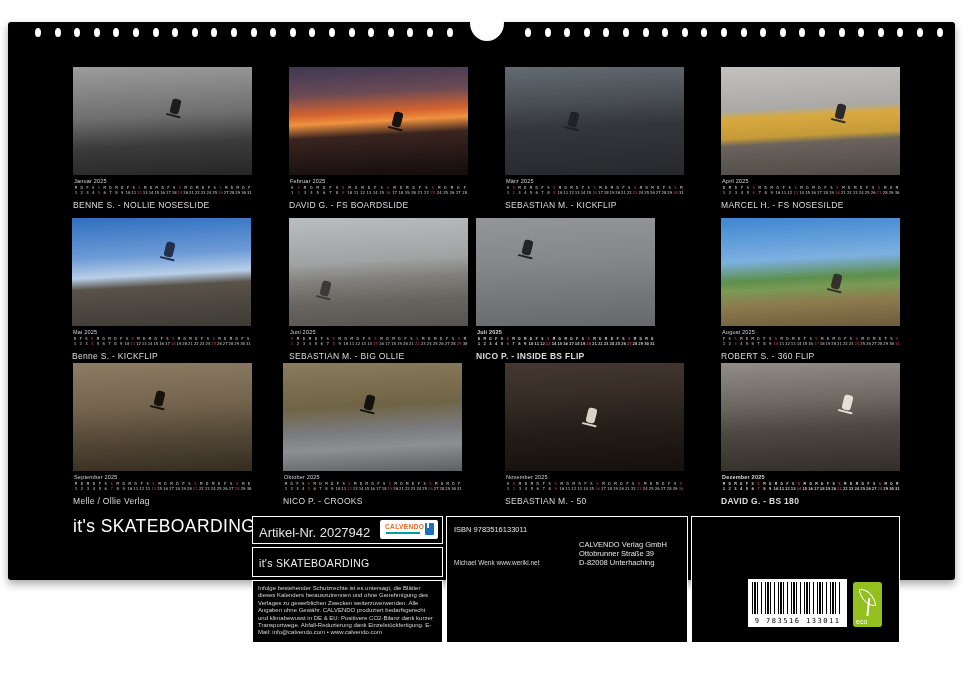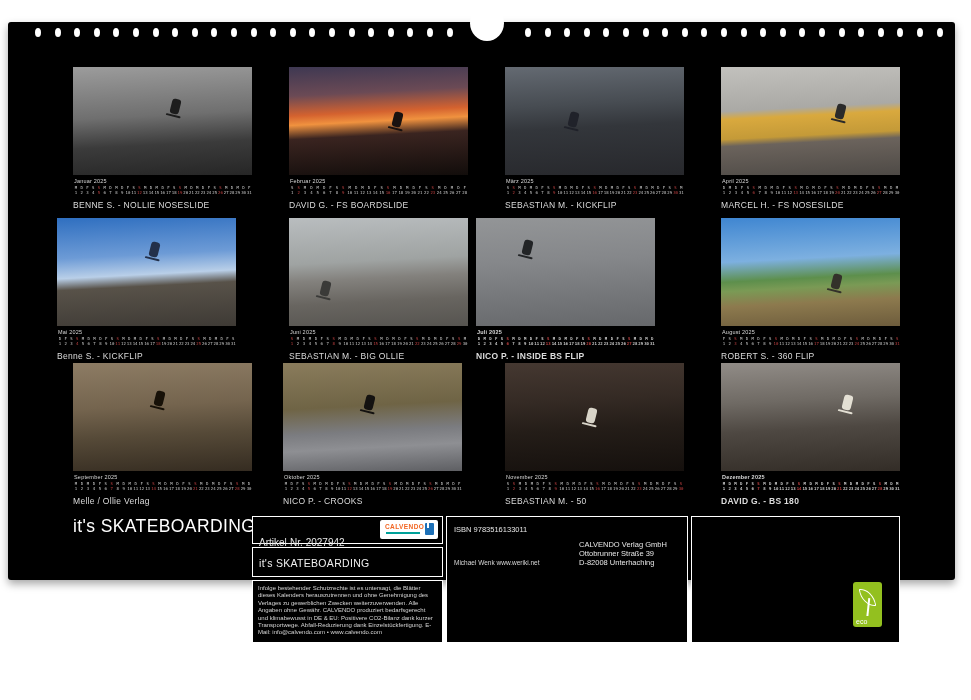--- a/index.html
+++ b/index.html
@@ -25,21 +25,21 @@
   .mc-cell{flex:1 1 0;text-align:center;font-size:4px;line-height:5px;color:#c9c9c9;font-family:"DejaVu Sans Mono",monospace;}
   .caption{margin-top:5px;font-size:8.5px;color:#dcdcdc;letter-spacing:.3px;white-space:nowrap;}
   
   .cover-title{position:absolute;left:65px;top:494px;font-size:17.5px;color:#fff;letter-spacing:.4px;}
   .ibox{position:absolute;background:#000;border:1.5px solid #fff;box-sizing:border-box;}
   .box-left{left:244px;top:494px;width:191px;height:127px;border:none;}
   .cellA{left:0;top:0;width:191px;height:28px;}
   .cellB{left:0;top:31px;width:191px;height:30px;}
   .cellC{left:0;top:64px;width:191px;height:63px;}
   .cellA,.cellB,.cellC{position:absolute;background:#000;border:1.5px solid #fff;box-sizing:border-box;}
-  .artikel{position:absolute;left:6px;top:8px;font-size:10px;color:#e6e6e6;margin-top:12px;}
+  .artikel{position:absolute;left:6px;top:8px;font-size:13px;color:#e6e6e6;}
   .cv-logo{position:absolute;right:4px;top:3px;width:58px;height:19px;background:#fff;border-radius:2px;}
   .cv-text{position:absolute;left:5px;top:3px;font-size:6.5px;font-weight:bold;letter-spacing:.4px;}
   .cv-sub{position:absolute;left:6px;top:12px;width:34px;height:2px;}
   .cv-book{position:absolute;right:4px;top:3px;width:9px;height:12px;border-radius:1px;}
   .cv-book:after{content:"";position:absolute;left:2px;top:0;width:2px;height:5px;background:#fff;}
   .inner-title{position:absolute;left:6px;top:9px;font-size:10.5px;color:#efefef;letter-spacing:.3px;}
   .legal{position:absolute;left:5px;top:4px;width:178px;font-size:6px;line-height:7.4px;color:#d6d6d6;}
   .box-mid{left:438px;top:494px;width:242px;height:127px;}
   .isbn{position:absolute;left:7px;top:8px;font-size:7.5px;color:#e6e6e6;}
   .publisher{position:absolute;left:132px;top:23px;font-size:7.5px;line-height:9px;color:#e6e6e6;}
@@ -391,21 +391,21 @@
             <span class="mc-cell">25</span>
             <span class="mc-cell">26</span>
             <span class="mc-cell" style="color: rgb(194, 64, 64);">27</span>
             <span class="mc-cell">28</span>
             <span class="mc-cell">29</span>
             <span class="mc-cell">30</span>
           </div>
     </div>
     <div class="caption" style="color: rgb(220, 220, 220);">MARCEL H. - FS NOSESILDE</div>
   </div>
-      <div class="month-cell" style="left: 49px; top: 196px;">
+      <div class="month-cell" style="left: 64px; top: 196px;">
     <div class="photo" style="background: linear-gradient(177deg, rgb(47, 111, 192) 0%, rgb(109, 155, 214) 35%, rgb(185, 207, 232) 52%, rgb(88, 82, 73) 62%, rgb(62, 58, 53) 100%);">
       <div class="skater" style="left: 52%; top: 22%; background: rgb(35, 48, 74);"></div>
     </div>
     <div class="mini-cal">
       <div class="mc-label">Mai 2025</div>
       <div class="mc-row mc-week">
             <span class="mc-cell">D</span>
             <span class="mc-cell">F</span>
             <span class="mc-cell">S</span>
             <span class="mc-cell" style="color: rgb(194, 64, 64);">S</span>
@@ -1017,18 +1017,22 @@
     <div class="isbn">ISBN 9783516133011</div>
     <div class="publisher">
       <div>CALVENDO Verlag GmbH</div>
       <div>Ottobrunner Straße 39</div>
       <div>D-82008 Unterhaching</div>
     </div>
     <div class="author">Michael Wenk www.weriki.net</div>
   </div>
 
   <div class="ibox box-right">
+    <div class="barcode">
+      <div class="bars"></div>
+      <div class="bc-digits">9 783516 133011</div>
+    </div>
     <div class="eco" id="eco" style="background: rgb(147, 192, 31);">
       <div class="leaf"></div>
       <div class="eco-label">eco</div>
     </div>
   </div>
 </div>
 
 </body></html>

